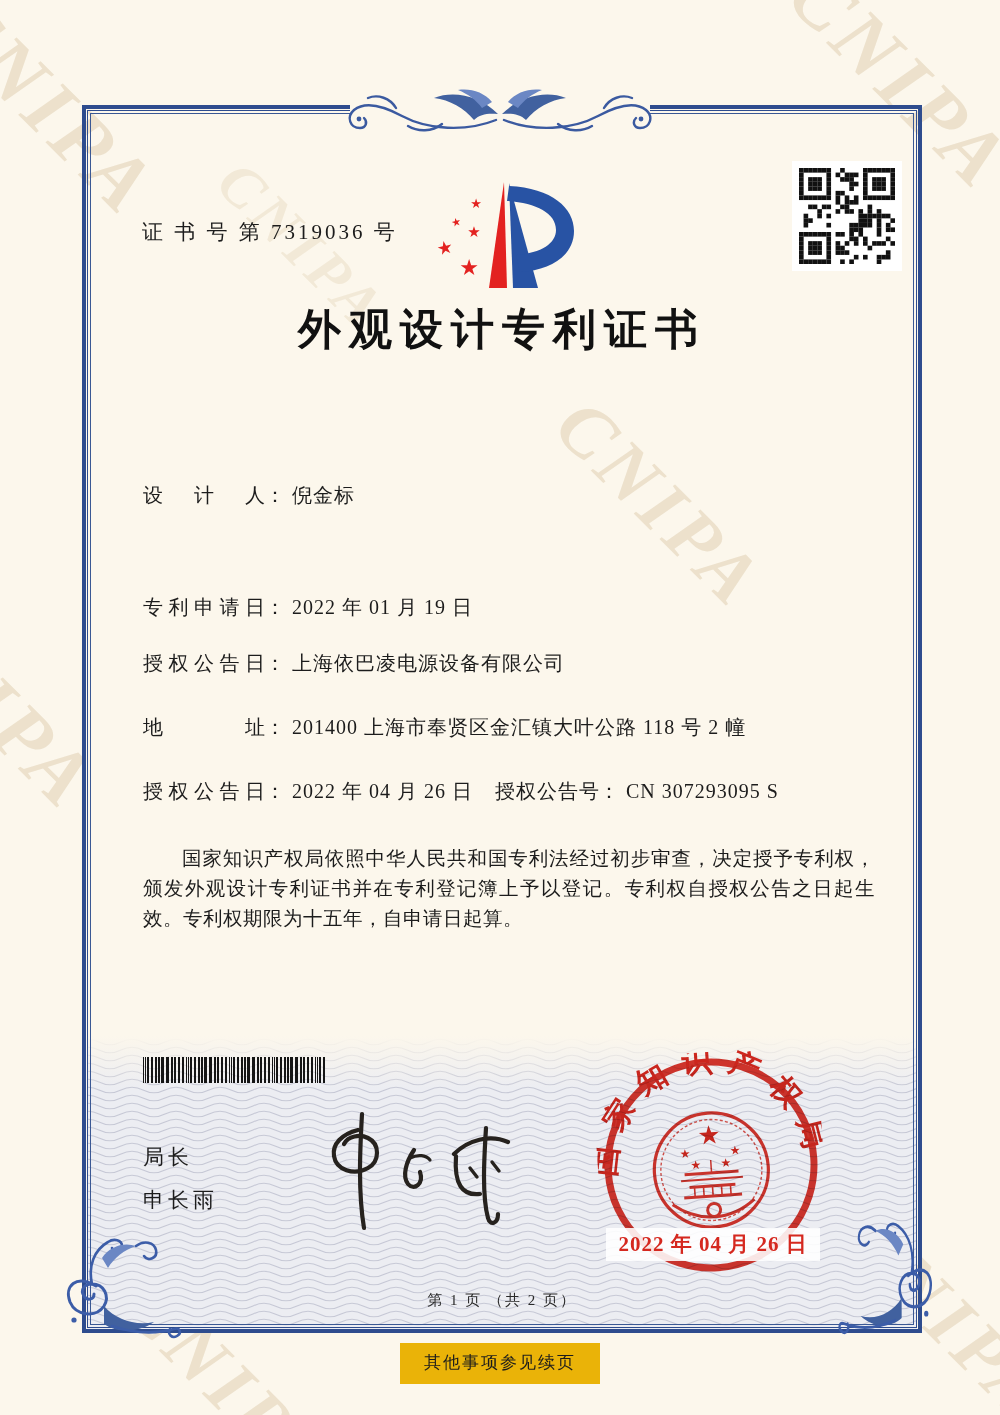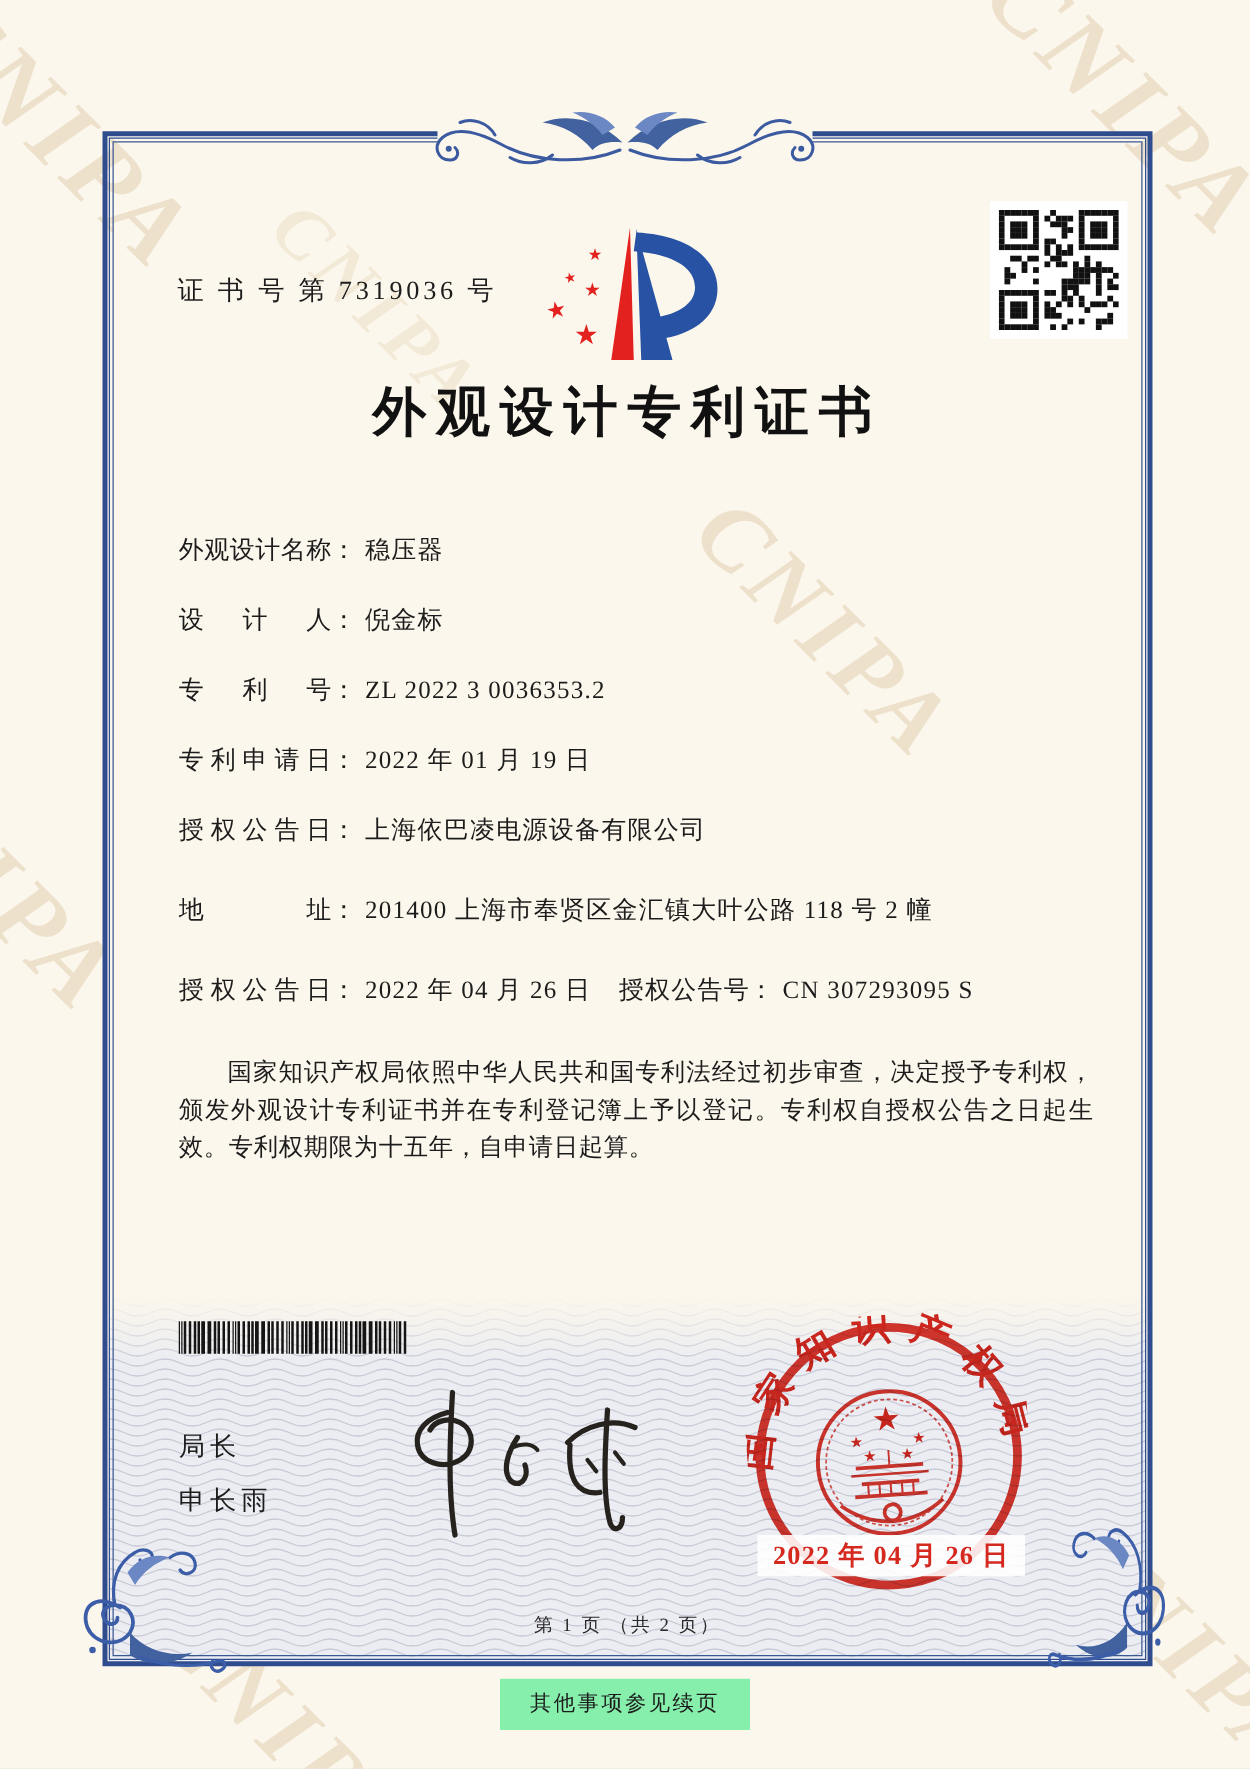--- a/index.html
+++ b/index.html
@@ -54,21 +54,21 @@
 
   .seal { position:absolute; left:598px; top:1052px; z-index:4; mix-blend-mode:multiply;
           transform:rotate(-4deg); }
   .seal-date { position:absolute; left:606px; top:1228px; width:214px; z-index:5; text-align:center;
                font-size:21px; font-weight:bold; color:#d5281f; letter-spacing:1px;
                background:rgba(255,255,255,.88); padding:2px 0 3px; }
 
   .page-info { position:absolute; left:82px; top:1291px; width:840px; z-index:3; text-align:center;
                font-size:15px; letter-spacing:2px; color:#2a2a2a; }
   .footer-note { position:absolute; left:0; top:1343px; width:1000px; z-index:3; text-align:center; }
-  .footer-note span { display:inline-block; background:#86efac; padding:8px 24px 10px; font-size:17px; letter-spacing:2px; }
+  .footer-note span { display:inline-block; background:#eab308; padding:8px 24px 10px; font-size:17px; letter-spacing:2px; }
 </style>
 </head>
 <body>
 
 <div class="page">
 
   <div class="wm" style="left:-18px;top:-26px;font-size:82px">CNIPA</div>
   <div class="wm" style="left:836px;top:-52px;font-size:82px">CNIPA</div>
   <div class="wm" style="left:252px;top:148px;font-size:60px;color:rgba(198,170,122,.18)">CNIPA</div>
   <div class="wm" style="left:600px;top:382px">CNIPA</div>
@@ -370,28 +370,22 @@
           <rect x="27.43" y="91.43" width="4.63" height="4.63"></rect>
           <rect x="41.14" y="91.43" width="4.63" height="4.63"></rect>
           <rect x="50.29" y="91.43" width="4.63" height="4.63"></rect>
           <rect x="77.71" y="91.43" width="4.63" height="4.63"></rect>
         </g>
       </svg>
   </div>
 
   <div class="title">外观设计专利证书</div>
 
-  <div class="row" style="top:426px">
-    <span class="flabel">外观设计名称</span><span>：</span><span class="fvalue">稳压器</span>
-  </div>
   <div class="row" style="top:482px">
     <span class="flabel">设计人</span><span>：</span><span class="fvalue">倪金标</span>
-  </div>
-  <div class="row" style="top:538px">
-    <span class="flabel">专利号</span><span>：</span><span class="fvalue">ZL 2022 3 0036353.2</span>
   </div>
   <div class="row" style="top:594px">
     <span class="flabel">专利申请日</span><span>：</span><span class="fvalue">2022 年 01 月 19 日</span>
   </div>
   <div class="row" style="top:650px">
     <span class="flabel">授权公告日</span><span>：</span><span class="fvalue">上海依巴凌电源设备有限公司</span>
   </div>
   <div class="row" style="top:714px">
     <span class="flabel">地址</span><span>：</span><span class="fvalue">201400 上海市奉贤区金汇镇大叶公路 118 号 2 幢</span>
   </div>

